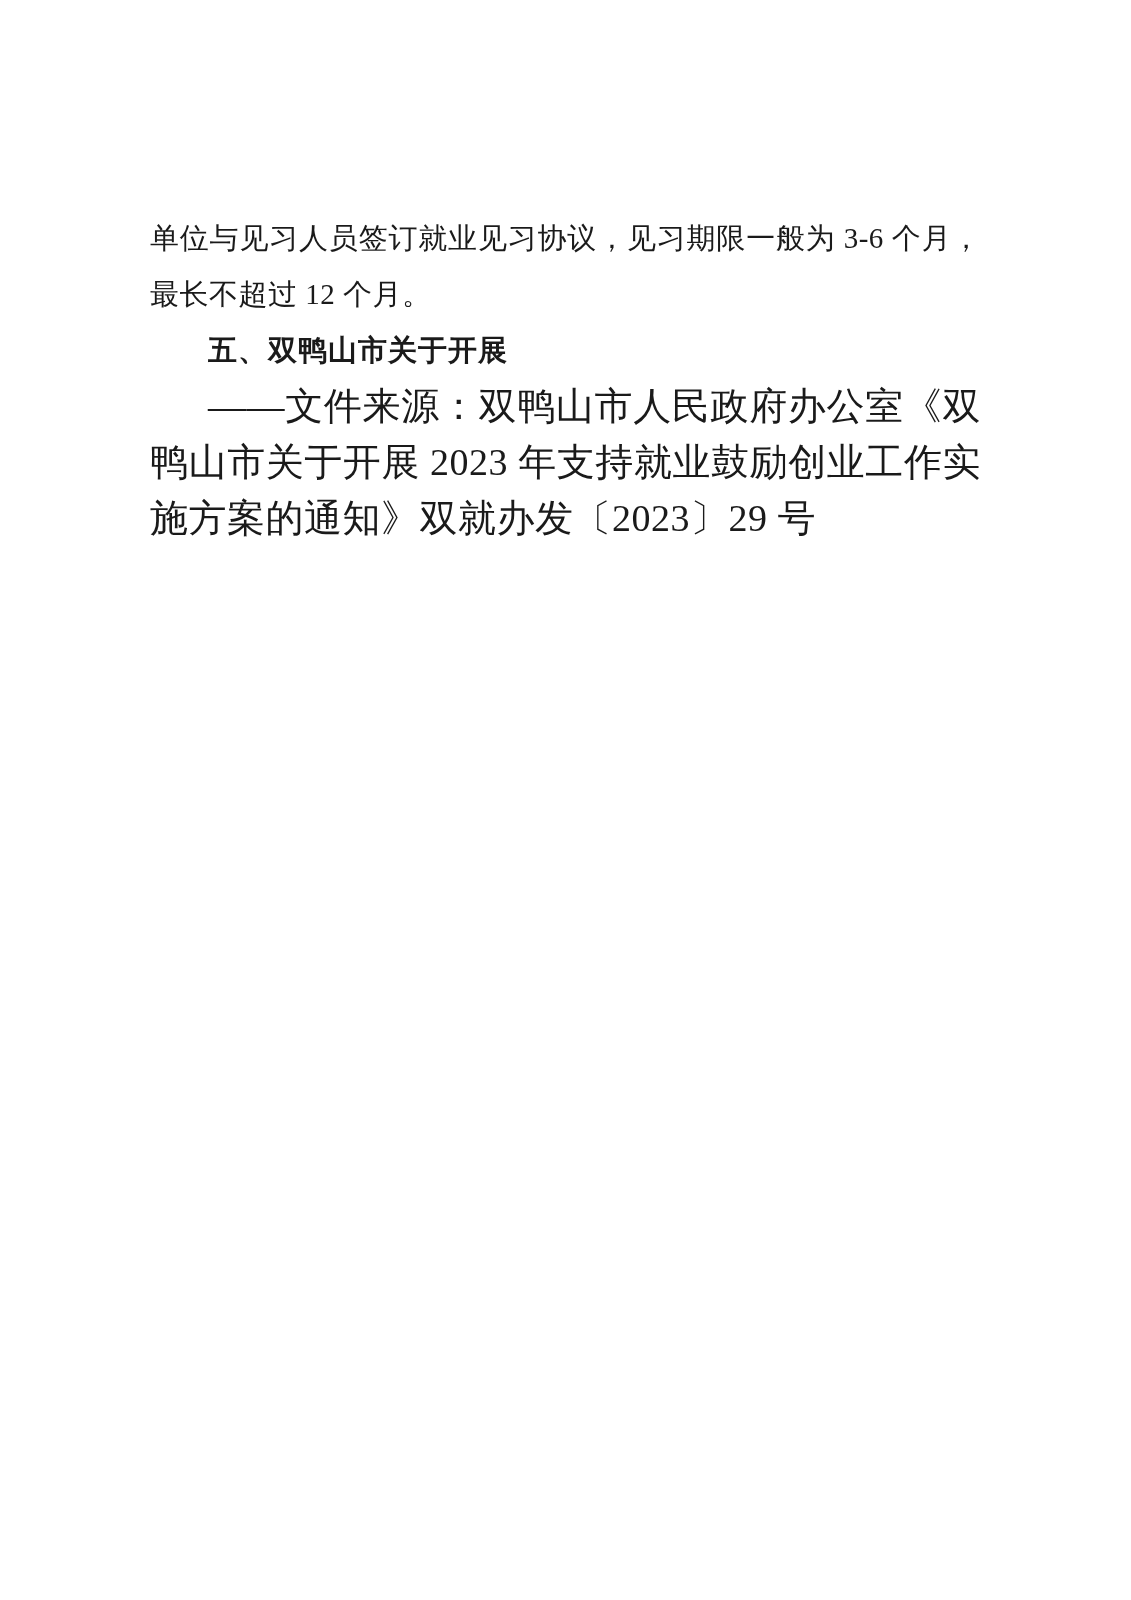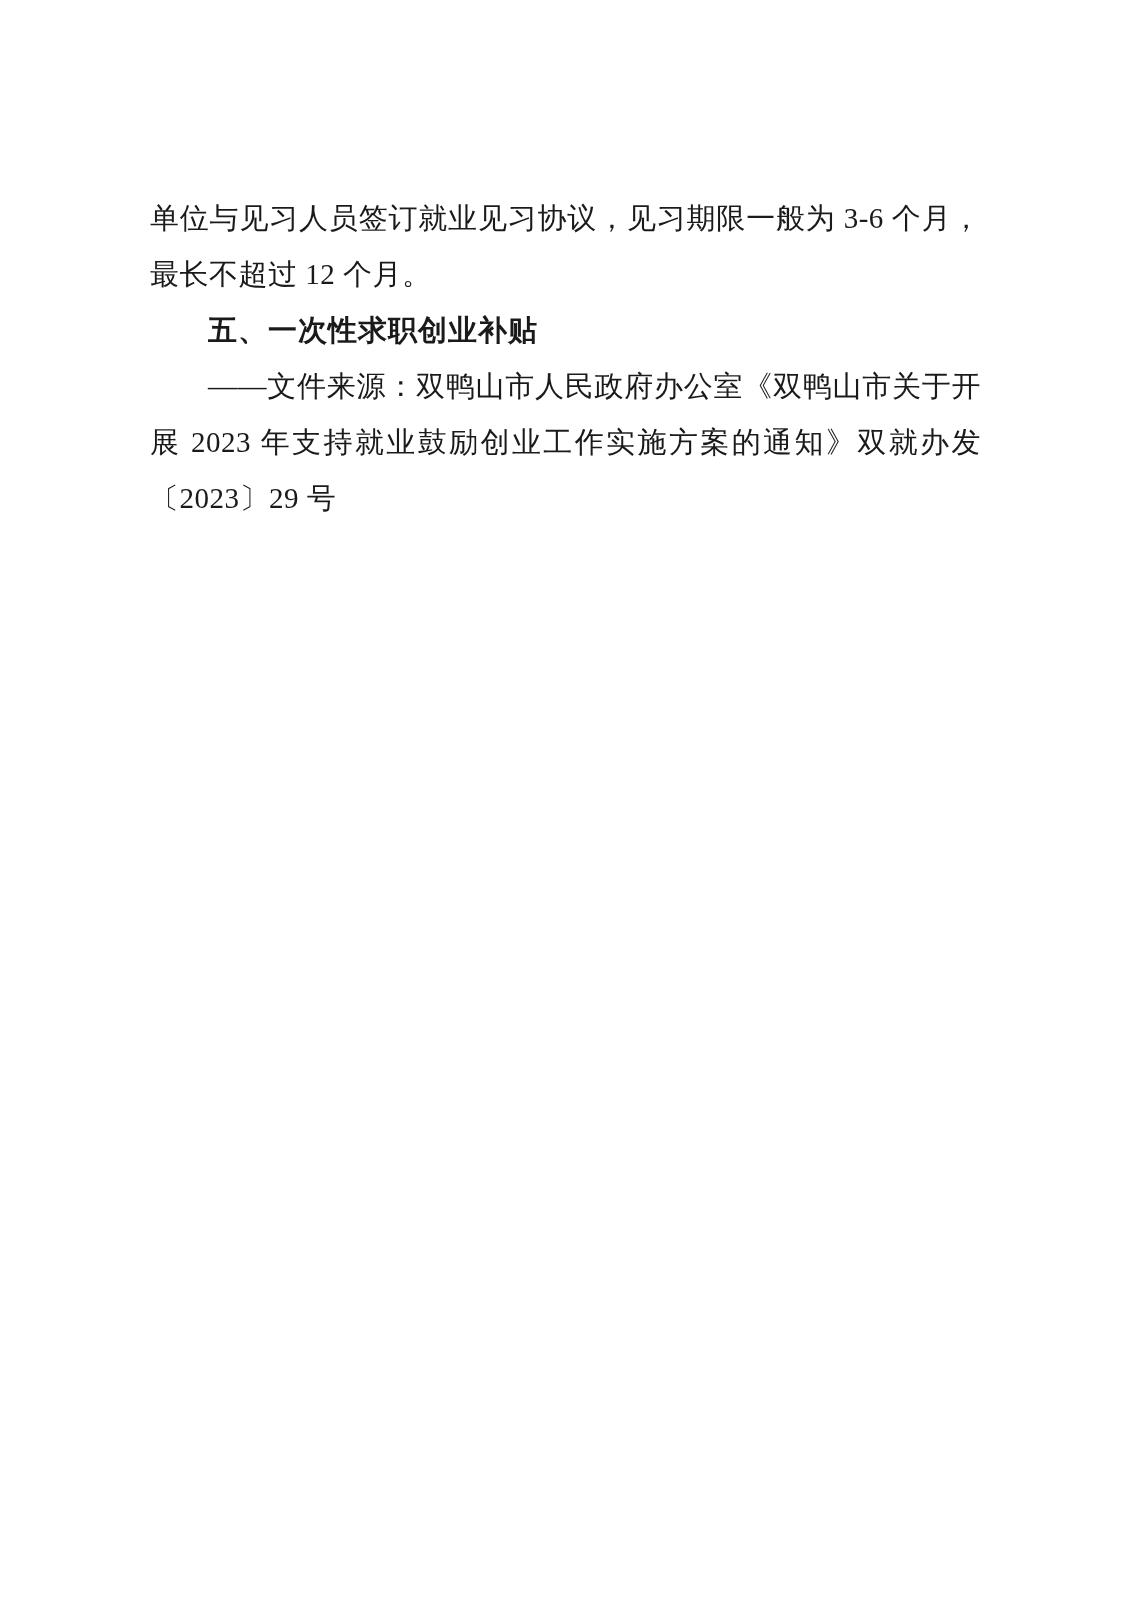--- a/index.html
+++ b/index.html
@@ -13,20 +13,21 @@
     font-family: "Liberation Serif", "DejaVu Serif", serif;
     color: #1a1a1a;
     overflow: hidden;
   }
   .page {
     position: relative;
     width: 1131px;
     height: 1164px;
     box-sizing: border-box;
     padding: 190px 150px 16px 150px;
+    margin-top: 20px;
   }
   .para {
     font-size: 29px;
     line-height: 56px;
     text-align: justify;
     text-justify: inter-ideograph;
     letter-spacing: 0.5px;
     margin: 0 0 0 0;
   }
   .para-continued {
@@ -57,34 +58,34 @@
     text-indent: 0;
     letter-spacing: 0.5px;
     margin: 0;
     padding-left: 0;
   }
   .bullet-wrap {
     position: relative;
     padding-left: 40px;
   }
   .source {
-    font-size: 29px;
+    font-size: 38px;
     line-height: 56px;
     text-align: justify;
     text-justify: inter-ideograph;
     text-indent: 58px;
     letter-spacing: 0.5px;
     margin: 0;
   }
 </style>
 </head>
 <body>
 
 <div class="page">
 
   <p class="para para-continued">单位与见习人员签订就业见习协议，见习期限一般为 3-6 个月，最长不超过 12 个月。</p>
 
-  <p class="heading">五、一次性求职创业补贴</p>
+  <p class="heading">五、双鸭山市关于开展</p>
 
 
   <p class="source">——文件来源：双鸭山市人民政府办公室《双鸭山市关于开展 2023 年支持就业鼓励创业工作实施方案的通知》双就办发〔2023〕29 号</p>
 
 </div>
 
 </body></html>

